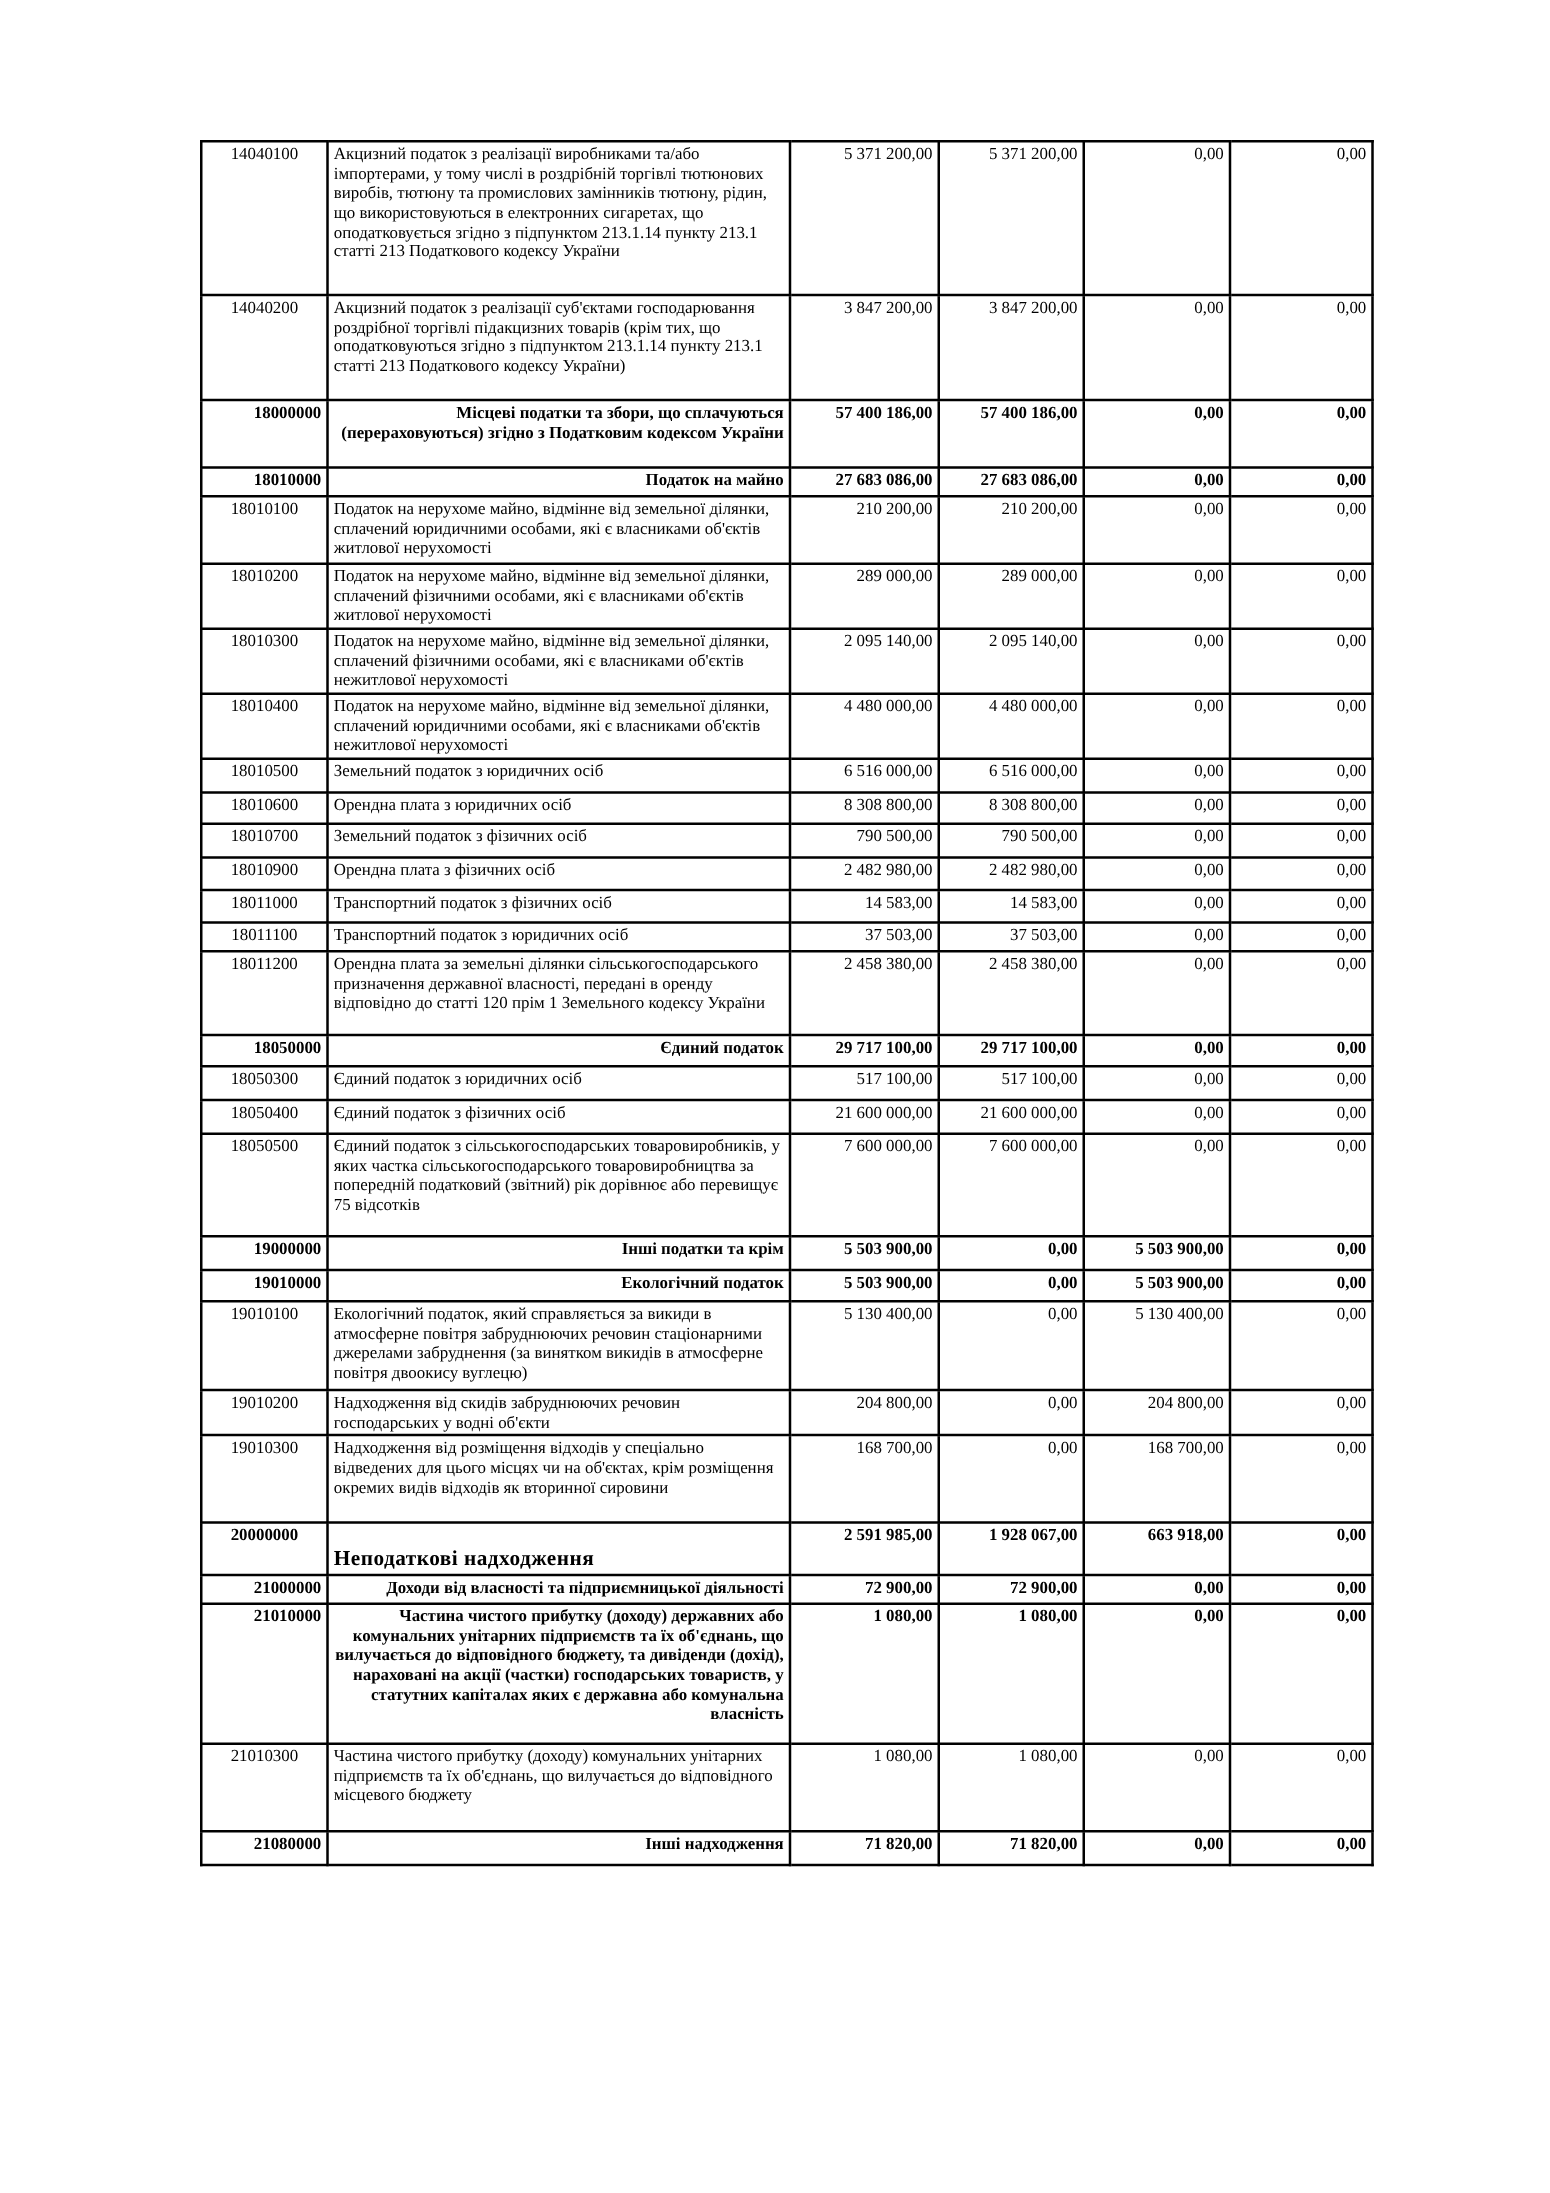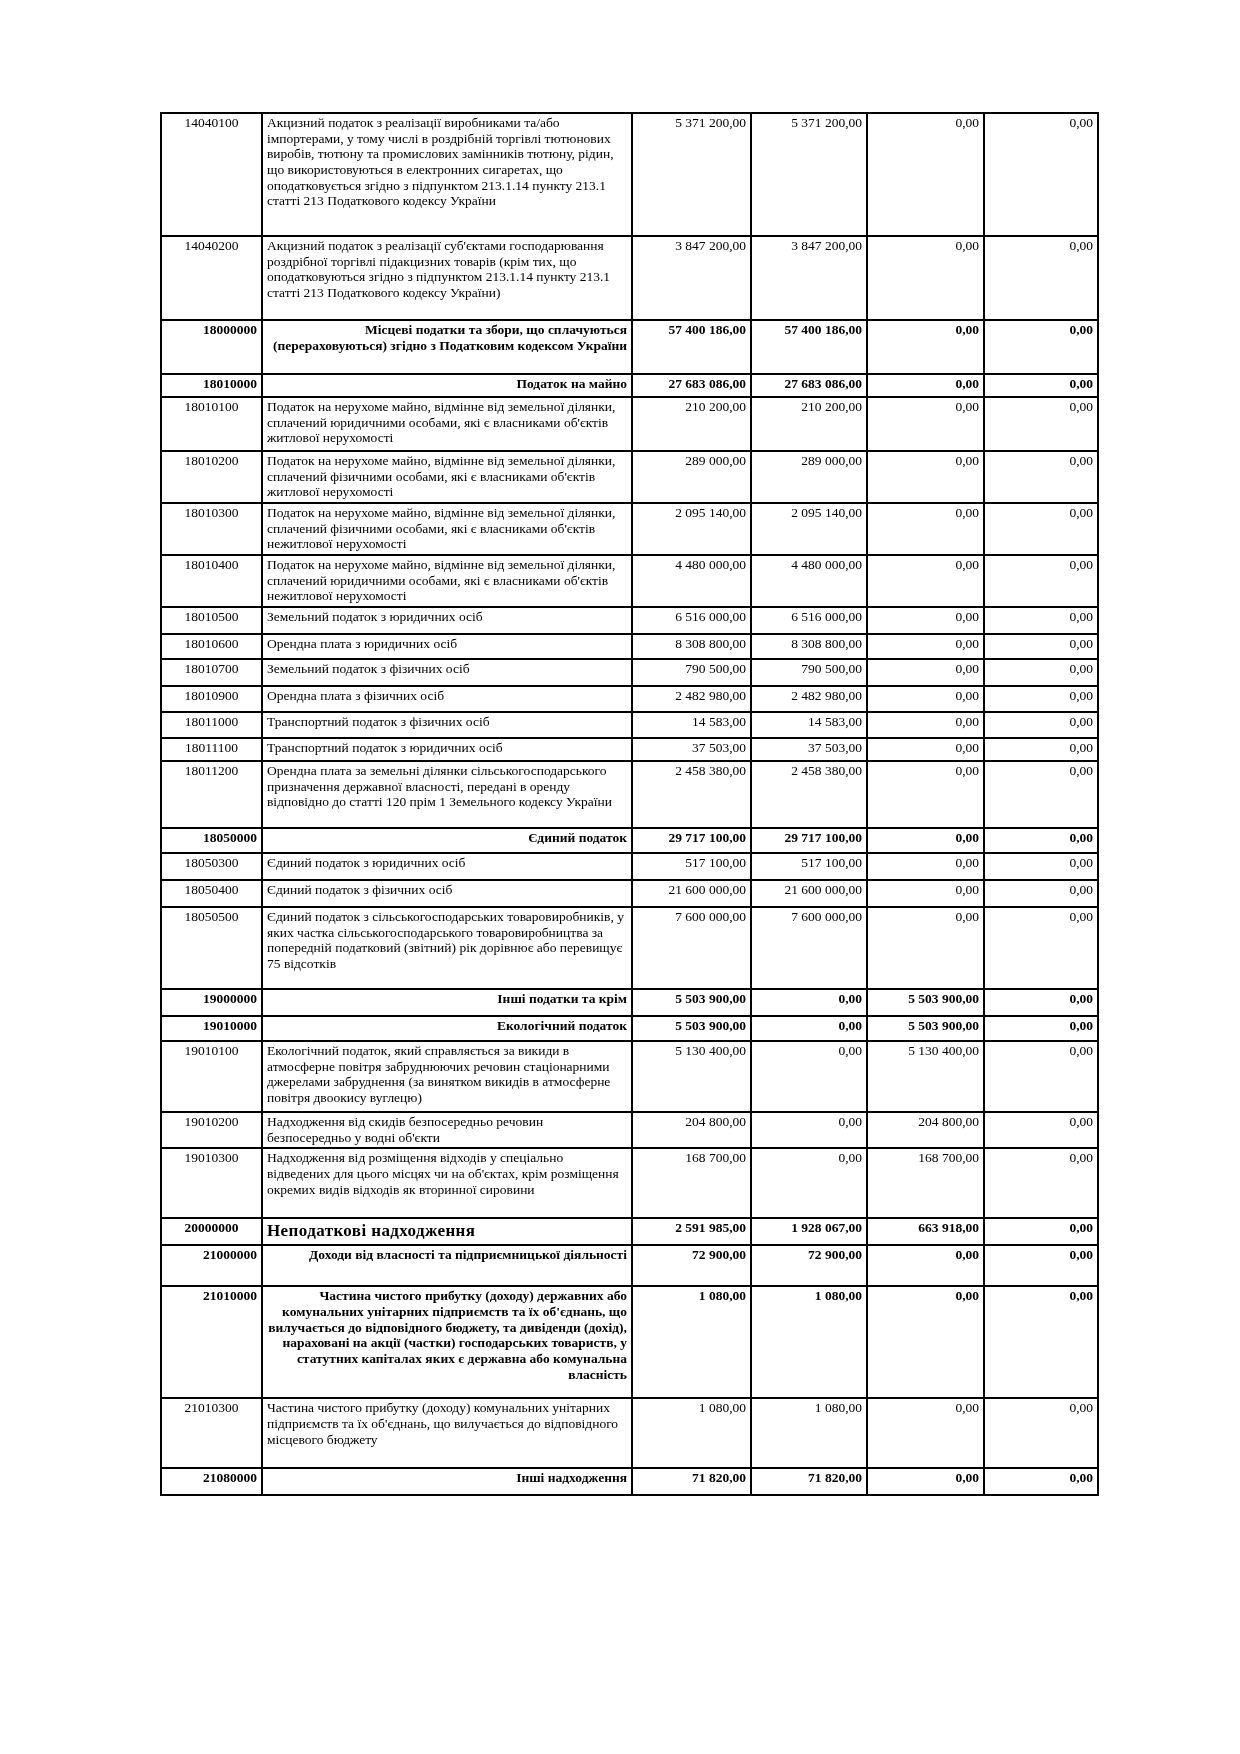--- a/index.html
+++ b/index.html
@@ -5,35 +5,35 @@
   html,body{margin:0;padding:0;background:#ffffff;}
   body{width:1240px;height:1754px;font-family:"Liberation Serif", serif;color:#000;}
   .page{position:relative;width:1240px;height:1754px;background:#fff;overflow:hidden;}
   table.budget{position:absolute;left:160px;top:112px;width:937px;border-collapse:collapse;table-layout:fixed;}
   table.budget td{border:2px solid #000;vertical-align:top;font-size:13.5px;line-height:1.16;padding:1px 4px 2px 4px;overflow:hidden;word-wrap:break-word;}
   td.code{text-align:center;padding-top:2px;font-size:13.5px;}
   td.desc{text-align:left;font-family:Liberation Serif, serif;}
   td.num{text-align:right;white-space:nowrap;}
   tr.section td{font-weight:bold;text-align:right;}
   tr.major td{font-weight:bold;}
-  tr.major td.desc{font-size:17px;letter-spacing:.4px;padding-top:2px;}
+  tr.major td.desc{font-size:17px;letter-spacing:.4px;padding-top:18px;}
   
   tr:nth-child(1){height:123px}  tr:nth-child(2){height:84px}
   tr:nth-child(3){height:54px}   tr:nth-child(4){height:23px}
   tr:nth-child(5){height:54px}   tr:nth-child(6){height:52px}
   tr:nth-child(7){height:52px}   tr:nth-child(8){height:52px}
   tr:nth-child(9){height:27px}   tr:nth-child(10){height:25px}
   tr:nth-child(11){height:27px}  tr:nth-child(12){height:26px}
   tr:nth-child(13){height:26px}  tr:nth-child(14){height:23px}
   tr:nth-child(15){height:67px}  tr:nth-child(16){height:25px}
   tr:nth-child(17){height:27px}  tr:nth-child(18){height:27px}
   tr:nth-child(19){height:82px}  tr:nth-child(20){height:27px}
   tr:nth-child(21){height:25px}  tr:nth-child(22){height:71px}
   tr:nth-child(23){height:32px}  tr:nth-child(24){height:70px}
-  tr:nth-child(25){height:27px}  tr:nth-child(26){height:41px}
+  tr:nth-child(25){height:27px}  tr:nth-child(26){height:23px}
   tr:nth-child(27){height:112px} tr:nth-child(28){height:70px}
   tr:nth-child(29){height:27px}
 </style>
 </head>
 <body>
 
 <div class="page">
   <table class="budget">
     <colgroup>
       <col style="width:101px">
@@ -215,21 +215,21 @@
         <tr>
           <td class="code">19010100</td>
           <td class="desc">Екологічний податок, який справляється за викиди в атмосферне повітря забруднюючих речовин стаціонарними джерелами забруднення (за винятком викидів в атмосферне повітря двоокису вуглецю)</td>
           <td class="num">5 130 400,00</td>
           <td class="num">0,00</td>
           <td class="num">5 130 400,00</td>
           <td class="num">0,00</td>
         </tr>
         <tr>
           <td class="code">19010200</td>
-          <td class="desc">Надходження від скидів безпосередньо речовин безпосередньо у водні об'єкти</td>
+          <td class="desc">Надходження від скидів забруднюючих речовин господарських у водні об'єкти</td>
           <td class="num">204 800,00</td>
           <td class="num">0,00</td>
           <td class="num">204 800,00</td>
           <td class="num">0,00</td>
         </tr>
         <tr>
           <td class="code">19010300</td>
           <td class="desc">Надходження від розміщення відходів у спеціально відведених для цього місцях чи на об'єктах, крім розміщення окремих видів відходів як вторинної сировини</td>
           <td class="num">168 700,00</td>
           <td class="num">0,00</td>

